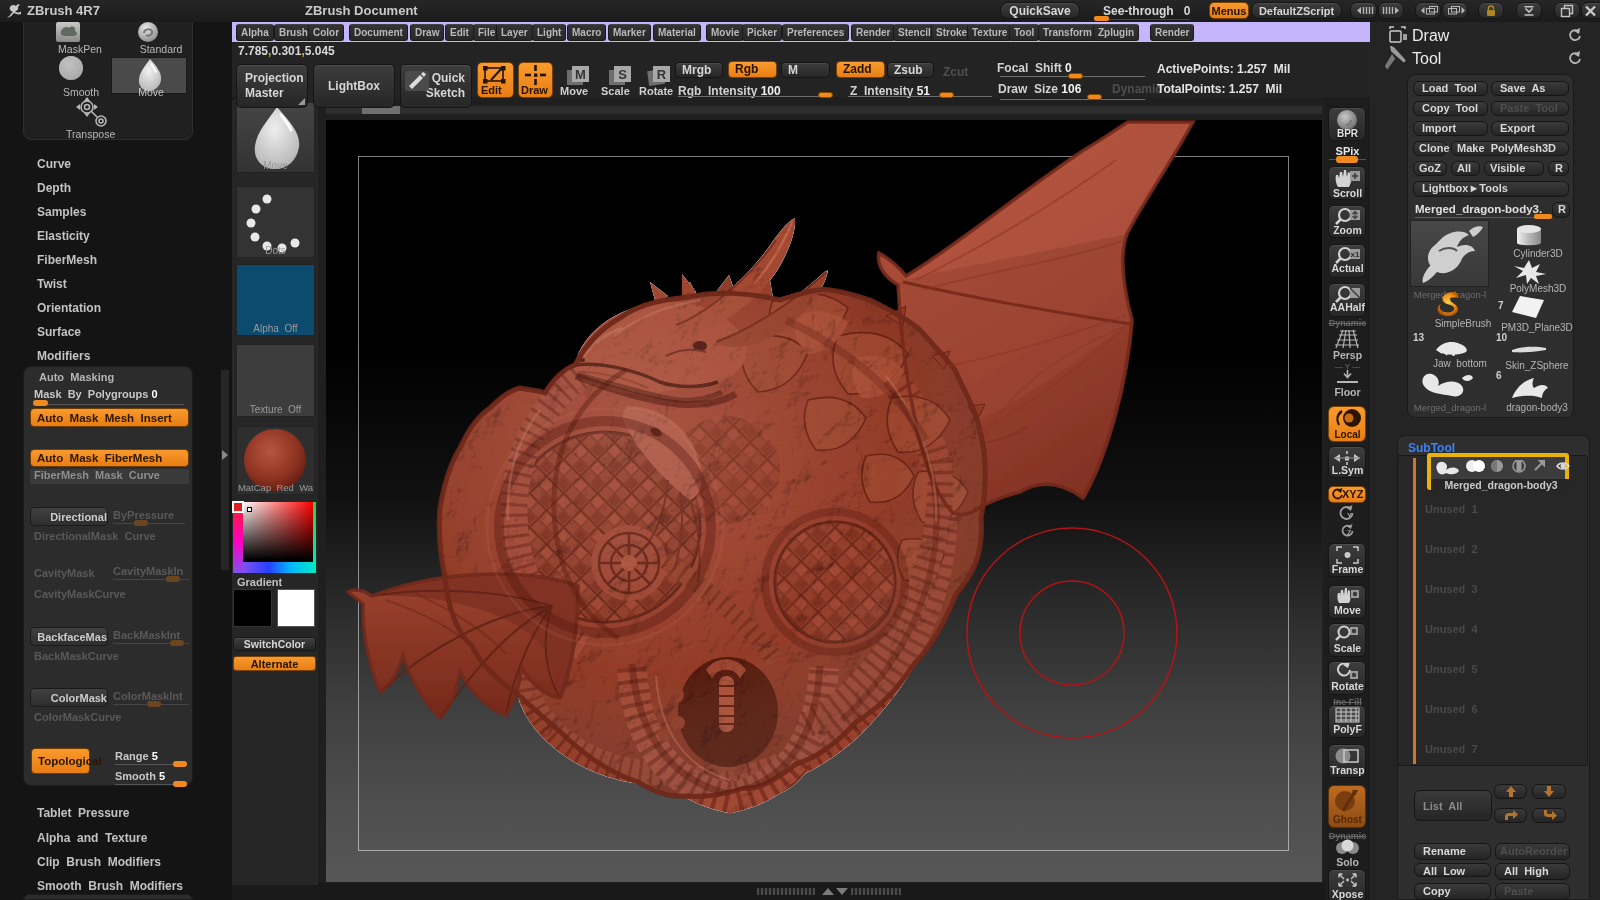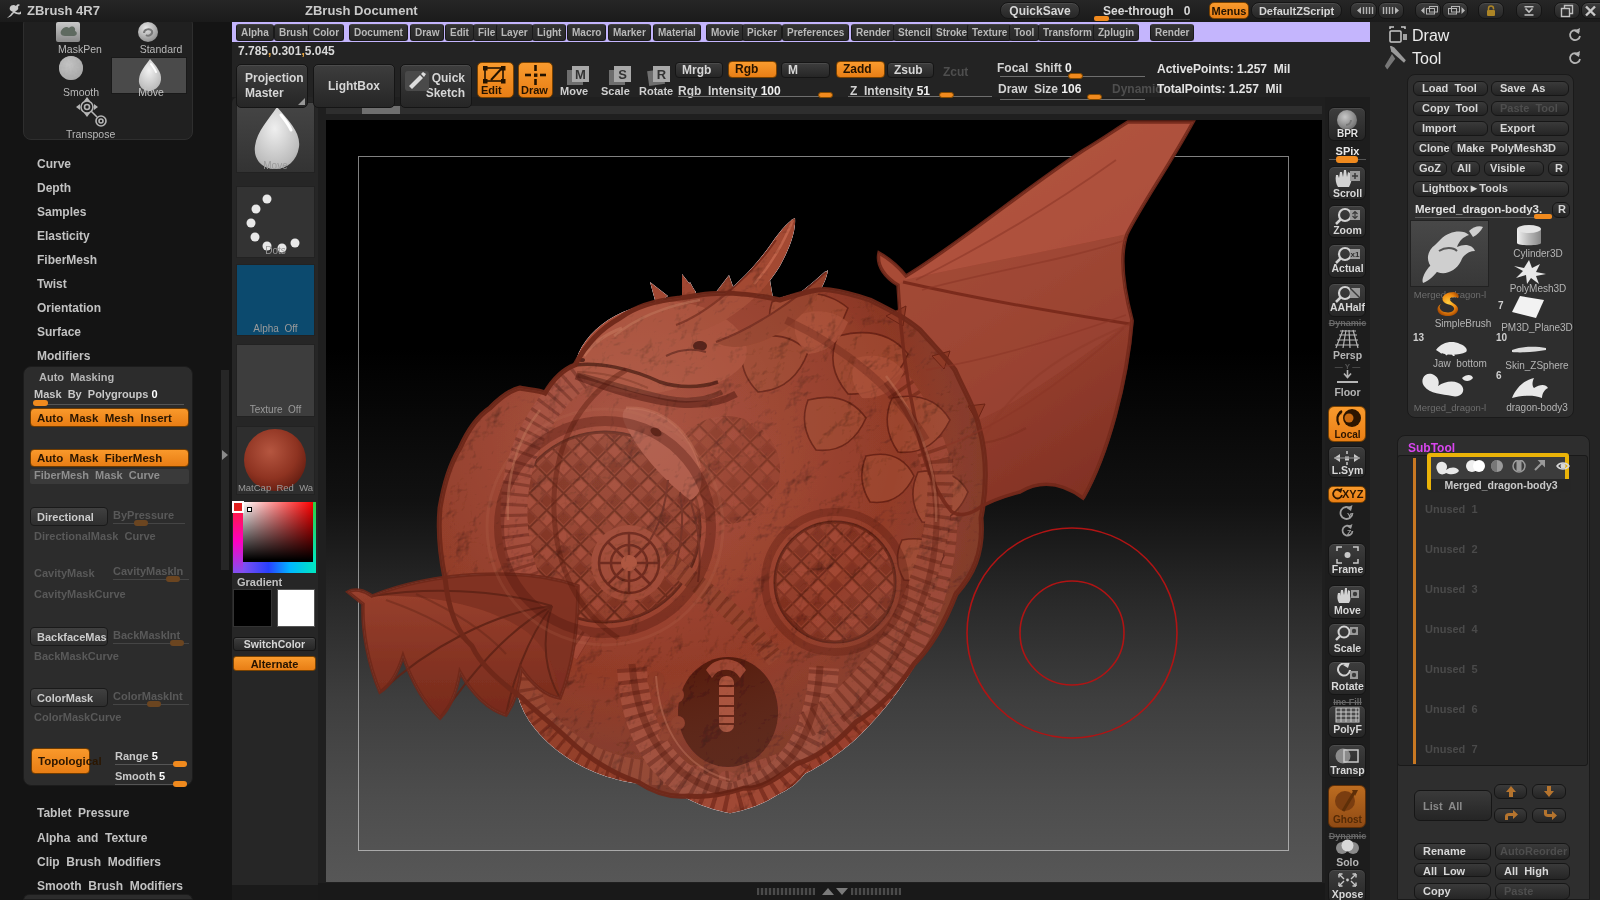--- a/index.html
+++ b/index.html
@@ -34,21 +34,21 @@
 .sthumb { position:absolute; width:15px; height:6px; background:#f08a1e; border-radius:3px; border:1px solid #844a00; }
 
 
 #leftbar { position:absolute; left:0; top:22px; width:232px; height:878px; background:#141414; }
 .lhead { position:absolute; left:37px; color:#c2c2c2; font-size:12px; font-weight:bold; }
 #palette { position:absolute; left:23px; top:-6px; width:170px; height:124px;
   background:#202020; border:1px solid #2e2e2e; border-radius:8px; }
 #amask { position:absolute; left:23px; top:344px; width:170px; height:420px;
   background:#2c2c2c; border:1px solid #1c1c1c; border-radius:8px; }
 .gbtn { position:absolute; background:linear-gradient(#404040,#2e2e2e); border:1px solid #1a1a1a;
-  border-radius:4px; color:#ccc; font-size:11px; font-weight:bold; text-align:left; padding-left:6px; }
+  border-radius:4px; color:#ccc; font-size:11px; font-weight:bold; text-align:right; padding-left:6px; }
 .obtn2 { position:absolute; background:linear-gradient(#f9992b,#e87d14); border:1px solid #703c00;
   border-radius:4px; color:#2b1600; font-size:11.5px; font-weight:bold; text-align:left; padding-left:6px; }
 .amtext { position:absolute; font-size:11px; font-weight:bold; color:#c8c8c8; }
 .dimt { color:#595959 !important; }
 
 
 #tray { position:absolute; left:232px; top:97px; width:86px; height:788px; background:#262626; border-radius:6px 6px 0 0; z-index:4; }
 .thumb { position:absolute; left:4px; width:79px; background:#383838; border:1px solid #222; }
 .thumb .tl { position:absolute; left:0; bottom:1px; width:100%; text-align:center; color:#9a9a9a; font-size:10px; }
 
@@ -978,21 +978,21 @@
       </g>
     </svg>
   <span class="abs" style="left:40px;top:380px;width:80px;color:#6e6e6e;font-size:9.5px;text-align:center">Merged_dragon-l</span>
   <span class="abs" style="left:126px;top:348px;color:#cfcfcf;font-size:10px;font-weight:bold">6</span>
   <svg class="abs" style="left:138px;top:352px" width="42" height="28" viewBox="0 0 42 28">
       <path d="M4 24 C8 14 16 6 26 4 C24 8 24 12 26 14 C32 10 38 10 40 14 C36 16 34 20 34 24 C24 20 12 22 4 24 Z" fill="#e8e8e8"></path>
     </svg>
   <span class="abs" style="left:126px;top:380px;width:82px;color:#b5b5b5;font-size:10px;text-align:center">dragon-body3</span>
 
   <div id="subtool"></div>
-  <span class="rlbl" style="left:38px;top:419px;color:#d946ef">SubTool</span>
+  <span class="rlbl" style="left:38px;top:419px;color:#3b82f6">SubTool</span>
   <div class="abs" style="left:27px;top:433px;width:191px;height:311px;background:#272727;border:1px solid #191919;border-radius:3px"></div>
   <span class="abs" style="left:43px;top:436px;width:3px;height:306px;background:#c87822"></span>
   <div class="abs" style="left:57px;top:431px;width:142px;height:37px;background:#3c3c3c;border:4px solid #eab308;border-radius:3px">
     <svg class="abs" style="left:3px;top:3px" width="26" height="20" viewBox="0 0 26 20">
         <g fill="#e8e8e8">
           <path d="M3 10 C1 6 4 1 9 2 C13 3 14 7 12 10 C17 6 24 7 25 11 C22 15 16 15 12 13 C8 16 4 14 3 10 Z"></path>
         </g>
       </svg>
     <svg class="abs" style="left:34px;top:3px" width="110" height="13" viewBox="0 0 110 13">
       <circle cx="7" cy="6" r="6" fill="#f0f0f0"></circle>

